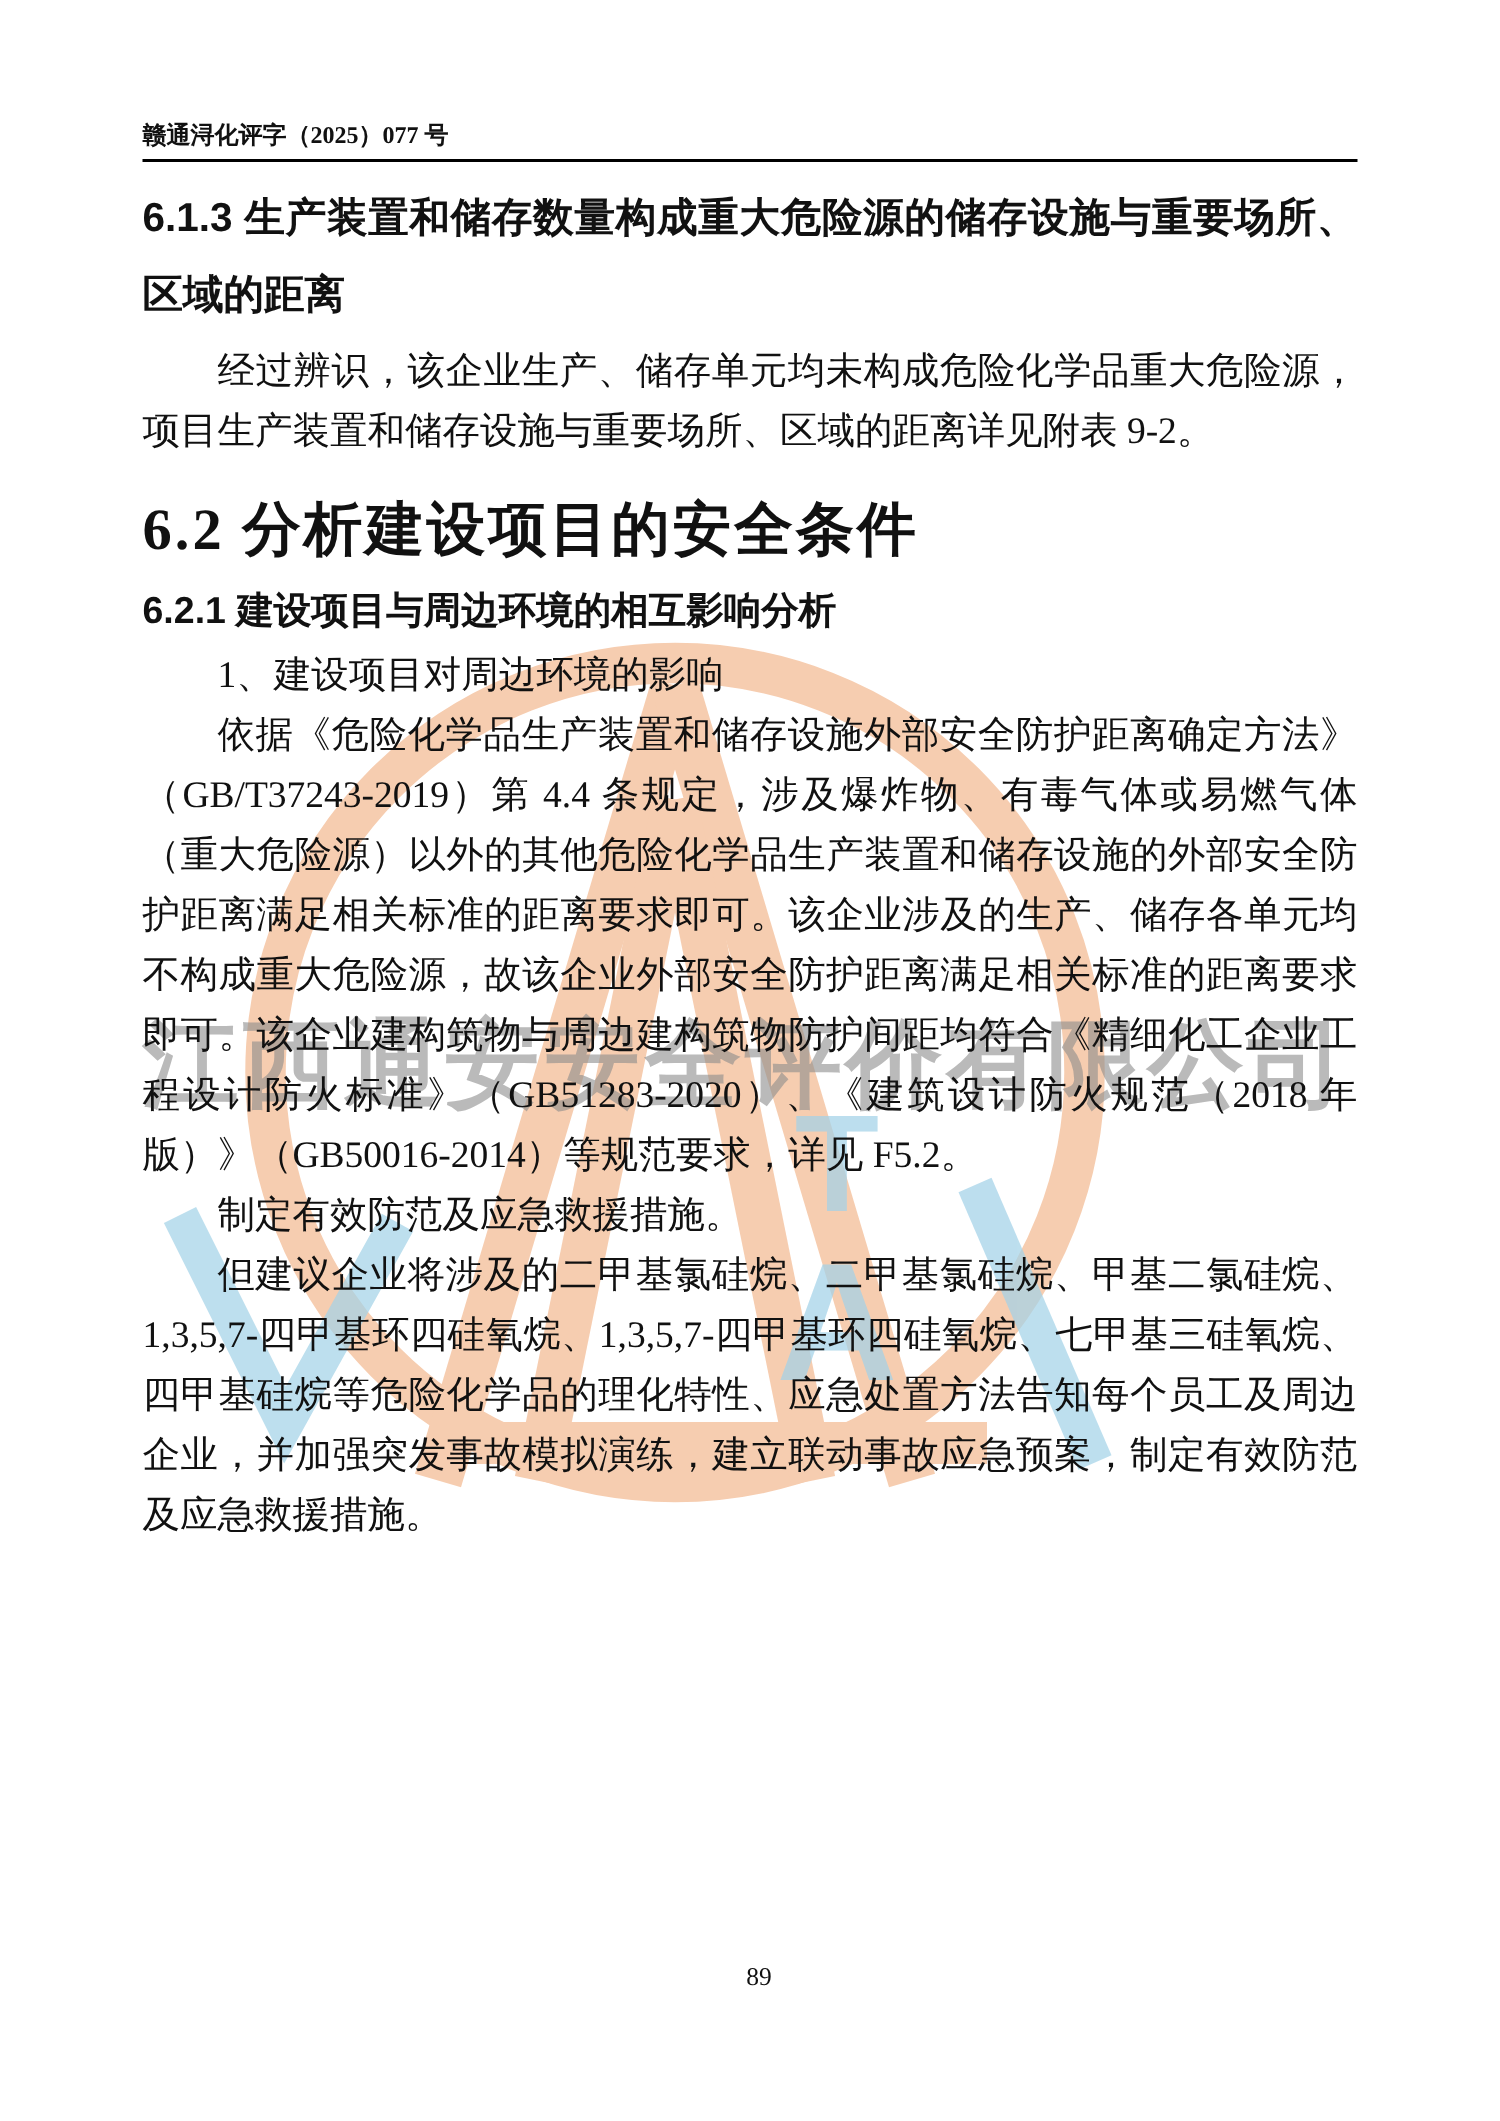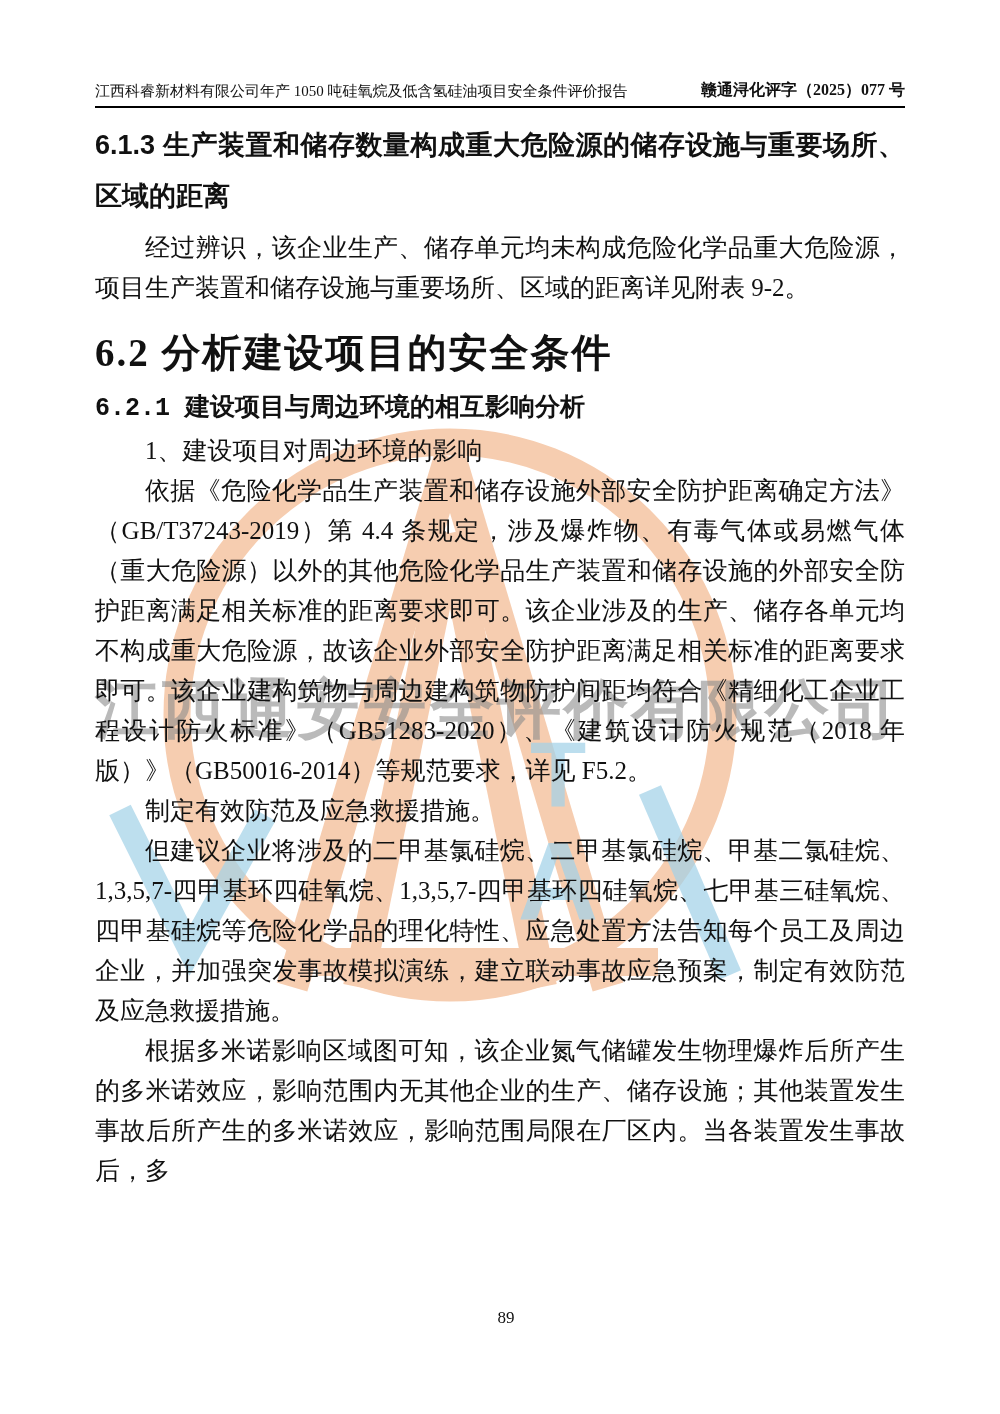--- a/index.html
+++ b/index.html
@@ -41,21 +41,21 @@
     text-indent:2em;
     margin:0;
   }
   .h62{
     font-size:39px;
     font-weight:bold;
     letter-spacing:2px;
     margin:18px 0 8px 0;
   }
   .h621{
-    font-family:Liberation Mono, monospace;
+    font-family:Liberation Sans, sans-serif;
     font-size:25px;
     font-weight:bold;
     margin:10px 0 8px 0;
   }
   .pagenum{
     position:absolute;
     left:12px;right:0;
     top:1308px;
     text-align:center;
     font-size:17px;
@@ -102,35 +102,33 @@
       <text x="468" y="412" font-family="Liberation Sans, sans-serif" font-size="92" font-weight="bold" fill="#a3d2e8" text-anchor="middle">T</text>
       <text x="468" y="525" font-family="Liberation Sans, sans-serif" font-size="112" font-weight="bold" fill="#a3d2e8" text-anchor="middle">A</text>
     </g>
   </svg>
 
   <div class="wm-text">江西通安安全评价有限公司</div>
 
   <div class="content">
 
     <div class="hdr">
-      <span class="hdr-left">江西科睿新材料有限公司年产 1050 吨硅氧烷及低含氢硅油项目安全条件评价报告</span>
       <span class="hdr-right">赣通浔化评字（2025）077 号</span>
     </div>
 
     <div class="h613">6.1.3 生产装置和储存数量构成重大危险源的储存设施与重要场所、区域的距离</div>
 
     <p class="body-p">经过辨识，该企业生产、储存单元均未构成危险化学品重大危险源，项目生产装置和储存设施与重要场所、区域的距离详见附表 9-2。</p>
 
     <div class="h62">6.2 分析建设项目的安全条件</div>
 
     <div class="h621">6.2.1 建设项目与周边环境的相互影响分析</div>
 
     <p class="body-p">1、建设项目对周边环境的影响</p>
     <p class="body-p">依据《危险化学品生产装置和储存设施外部安全防护距离确定方法》（GB/T37243-2019）第 4.4 条规定，涉及爆炸物、有毒气体或易燃气体（重大危险源）以外的其他危险化学品生产装置和储存设施的外部安全防护距离满足相关标准的距离要求即可。该企业涉及的生产、储存各单元均不构成重大危险源，故该企业外部安全防护距离满足相关标准的距离要求即可。该企业建构筑物与周边建构筑物防护间距均符合《精细化工企业工程设计防火标准》（GB51283-2020）、《建筑设计防火规范（2018 年版）》（GB50016-2014）等规范要求，详见 F5.2。</p>
     <p class="body-p">制定有效防范及应急救援措施。</p>
     <p class="body-p">但建议企业将涉及的二甲基氯硅烷、二甲基氯硅烷、甲基二氯硅烷、1,3,5,7-四甲基环四硅氧烷、1,3,5,7-四甲基环四硅氧烷、七甲基三硅氧烷、四甲基硅烷等危险化学品的理化特性、应急处置方法告知每个员工及周边企业，并加强突发事故模拟演练，建立联动事故应急预案，制定有效防范及应急救援措施。</p>
-    <p class="body-p">根据多米诺影响区域图可知，该企业氮气储罐发生物理爆炸后所产生的多米诺效应，影响范围内无其他企业的生产、储存设施；其他装置发生事故后所产生的多米诺效应，影响范围局限在厂区内。当各装置发生事故后，多</p>
 
   </div>
 
   <div class="pagenum">89</div>
 
 </div>
 
 </body></html>

